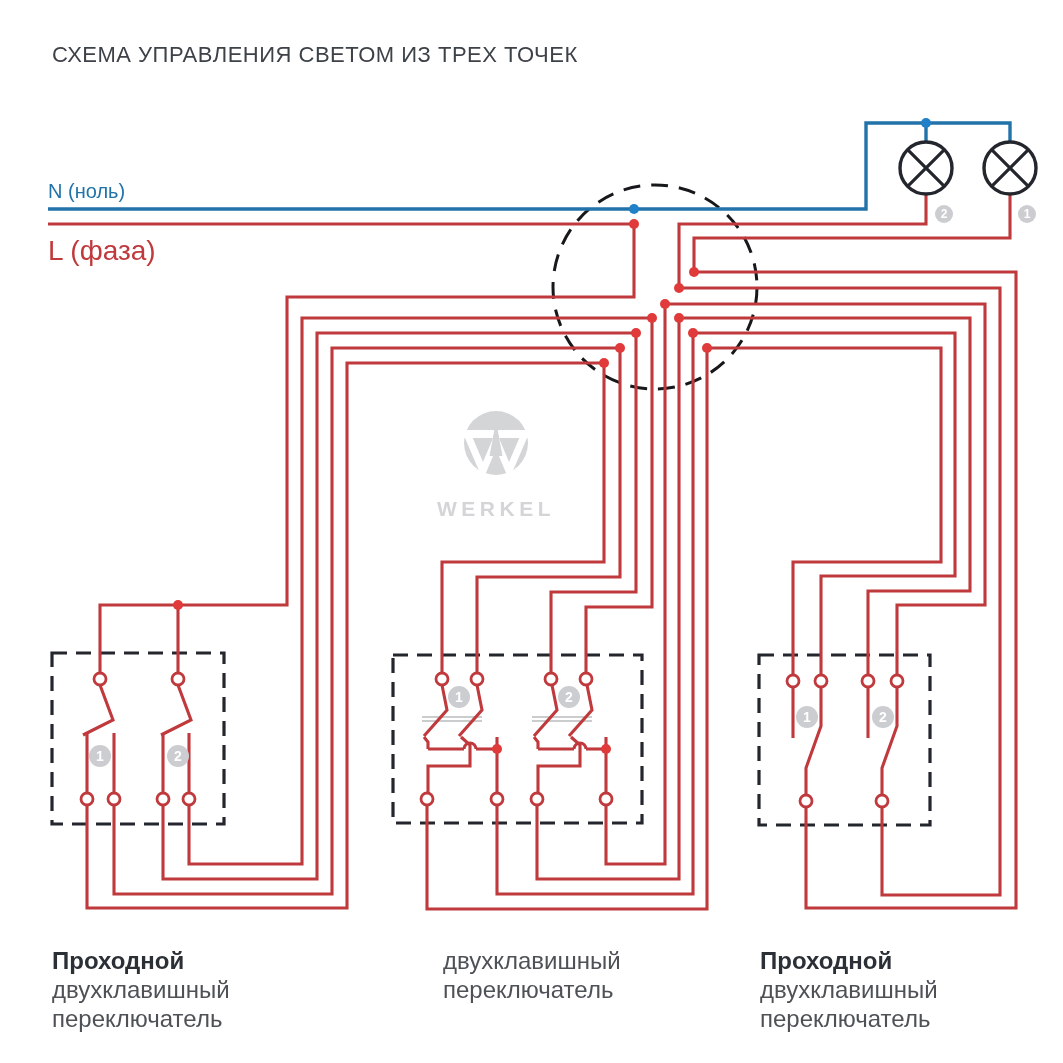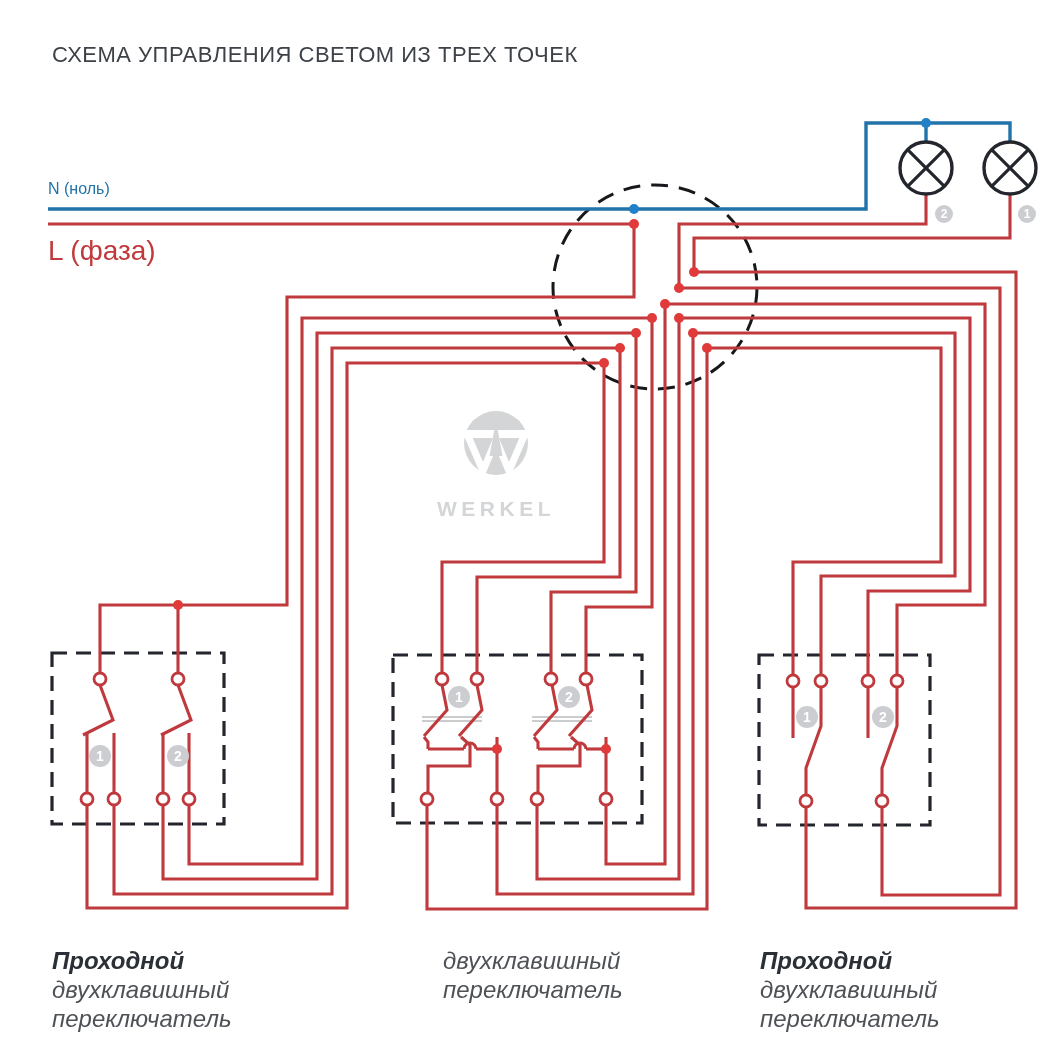--- a/index.html
+++ b/index.html
@@ -1,21 +1,21 @@
 <!DOCTYPE html>
 <html><head>
 <meta charset="utf-8">
 <style>
   html,body{margin:0;padding:0;background:#ffffff;}
   body{width:1063px;height:1063px;position:relative;font-family:"Liberation Sans",sans-serif;overflow:hidden;}
   .abs{position:absolute;}
   #title{left:52px;top:42px;font-size:22px;font-weight:500;color:#3d4248;letter-spacing:.5px;white-space:nowrap;}
-  #n-label{left:48px;top:180px;font-size:16px;color:#2173a9;text-align:right;}
+  #n-label{left:48px;top:180px;font-size:20px;color:#2173a9;text-align:right;}
   #l-label{left:48px;top:235px;font-size:28px;color:#c03a3d;}
-  .caption{top:946px;font-size:24px;line-height:29px;color:#4e5257;font-style:italic;}
+  .caption{top:946px;font-size:24px;line-height:29px;color:#4e5257;}
   .caption .b{font-weight:700;color:#2b2f36;}
   #cap-0{left:52px;} #cap-1{left:443px;} #cap-2{left:760px;}
   svg{position:absolute;left:0;top:0;}
 </style>
 </head>
 <body>
 
 <svg id="wiring" width="1063" height="1063" viewBox="0 0 1063 1063" xmlns="http://www.w3.org/2000/svg">
     <circle cx="496" cy="443" r="32" fill="#d3d5d7"></circle>
     <rect x="463" y="430" width="66" height="8" fill="#fff"></rect>

